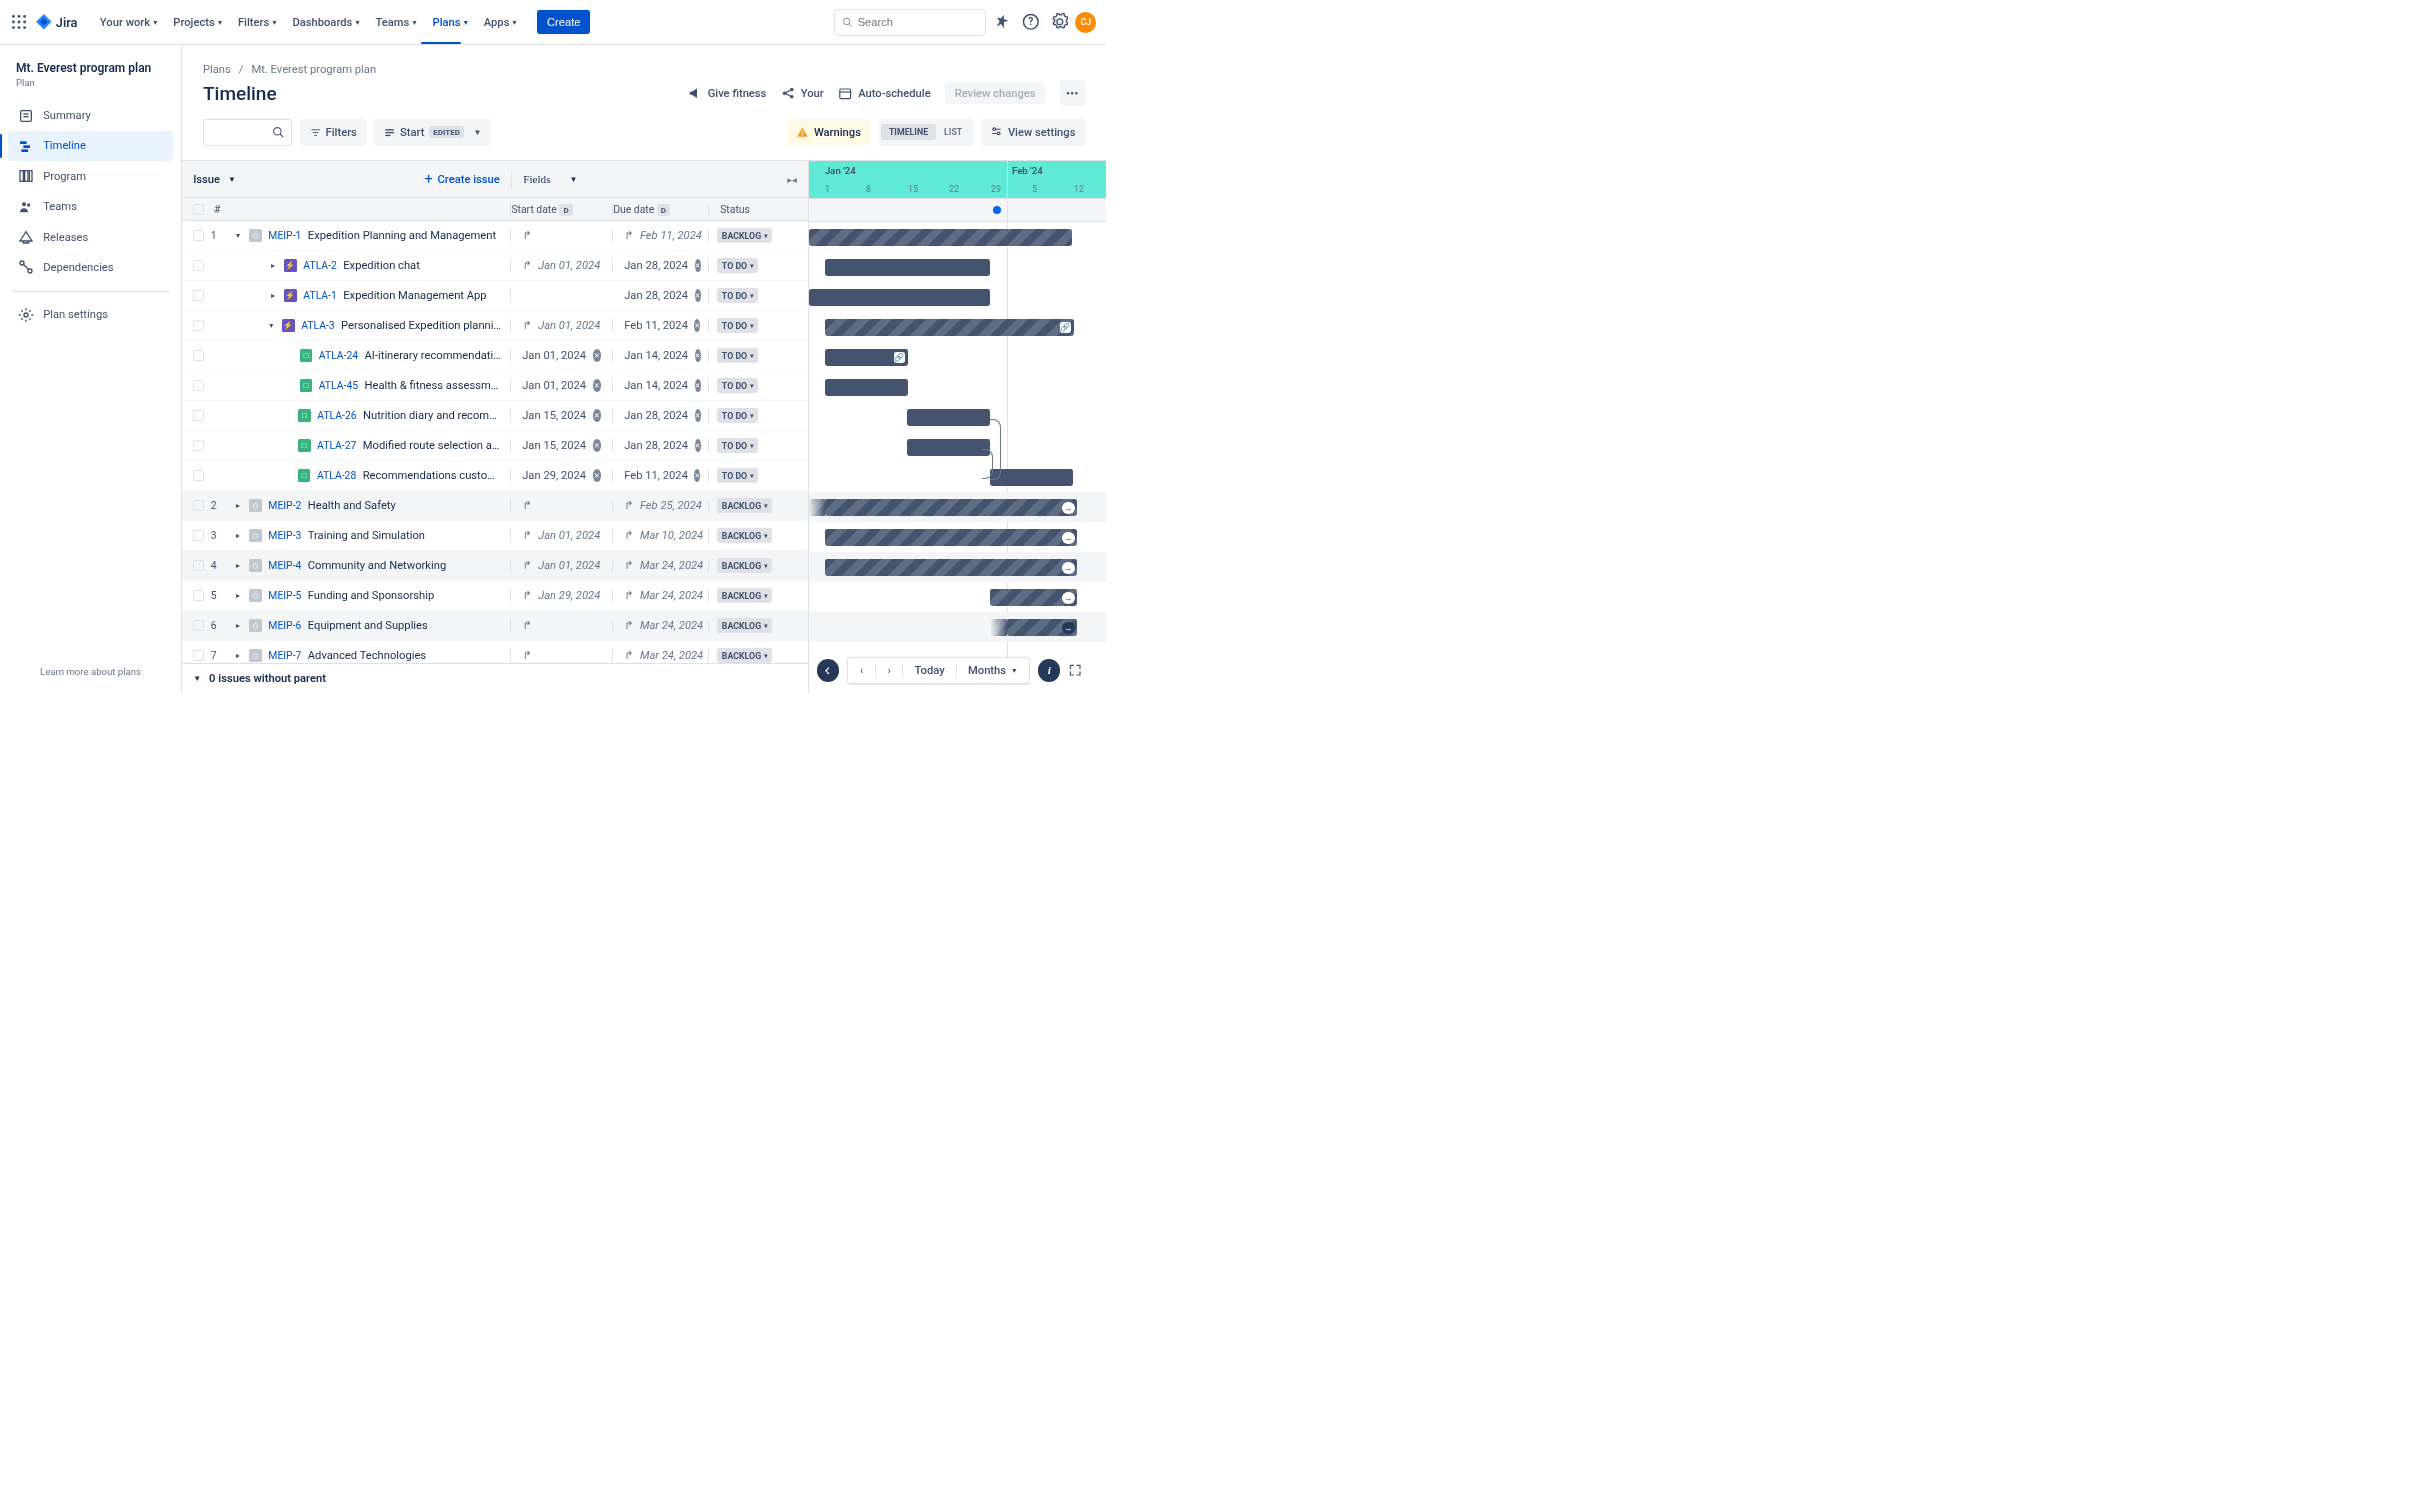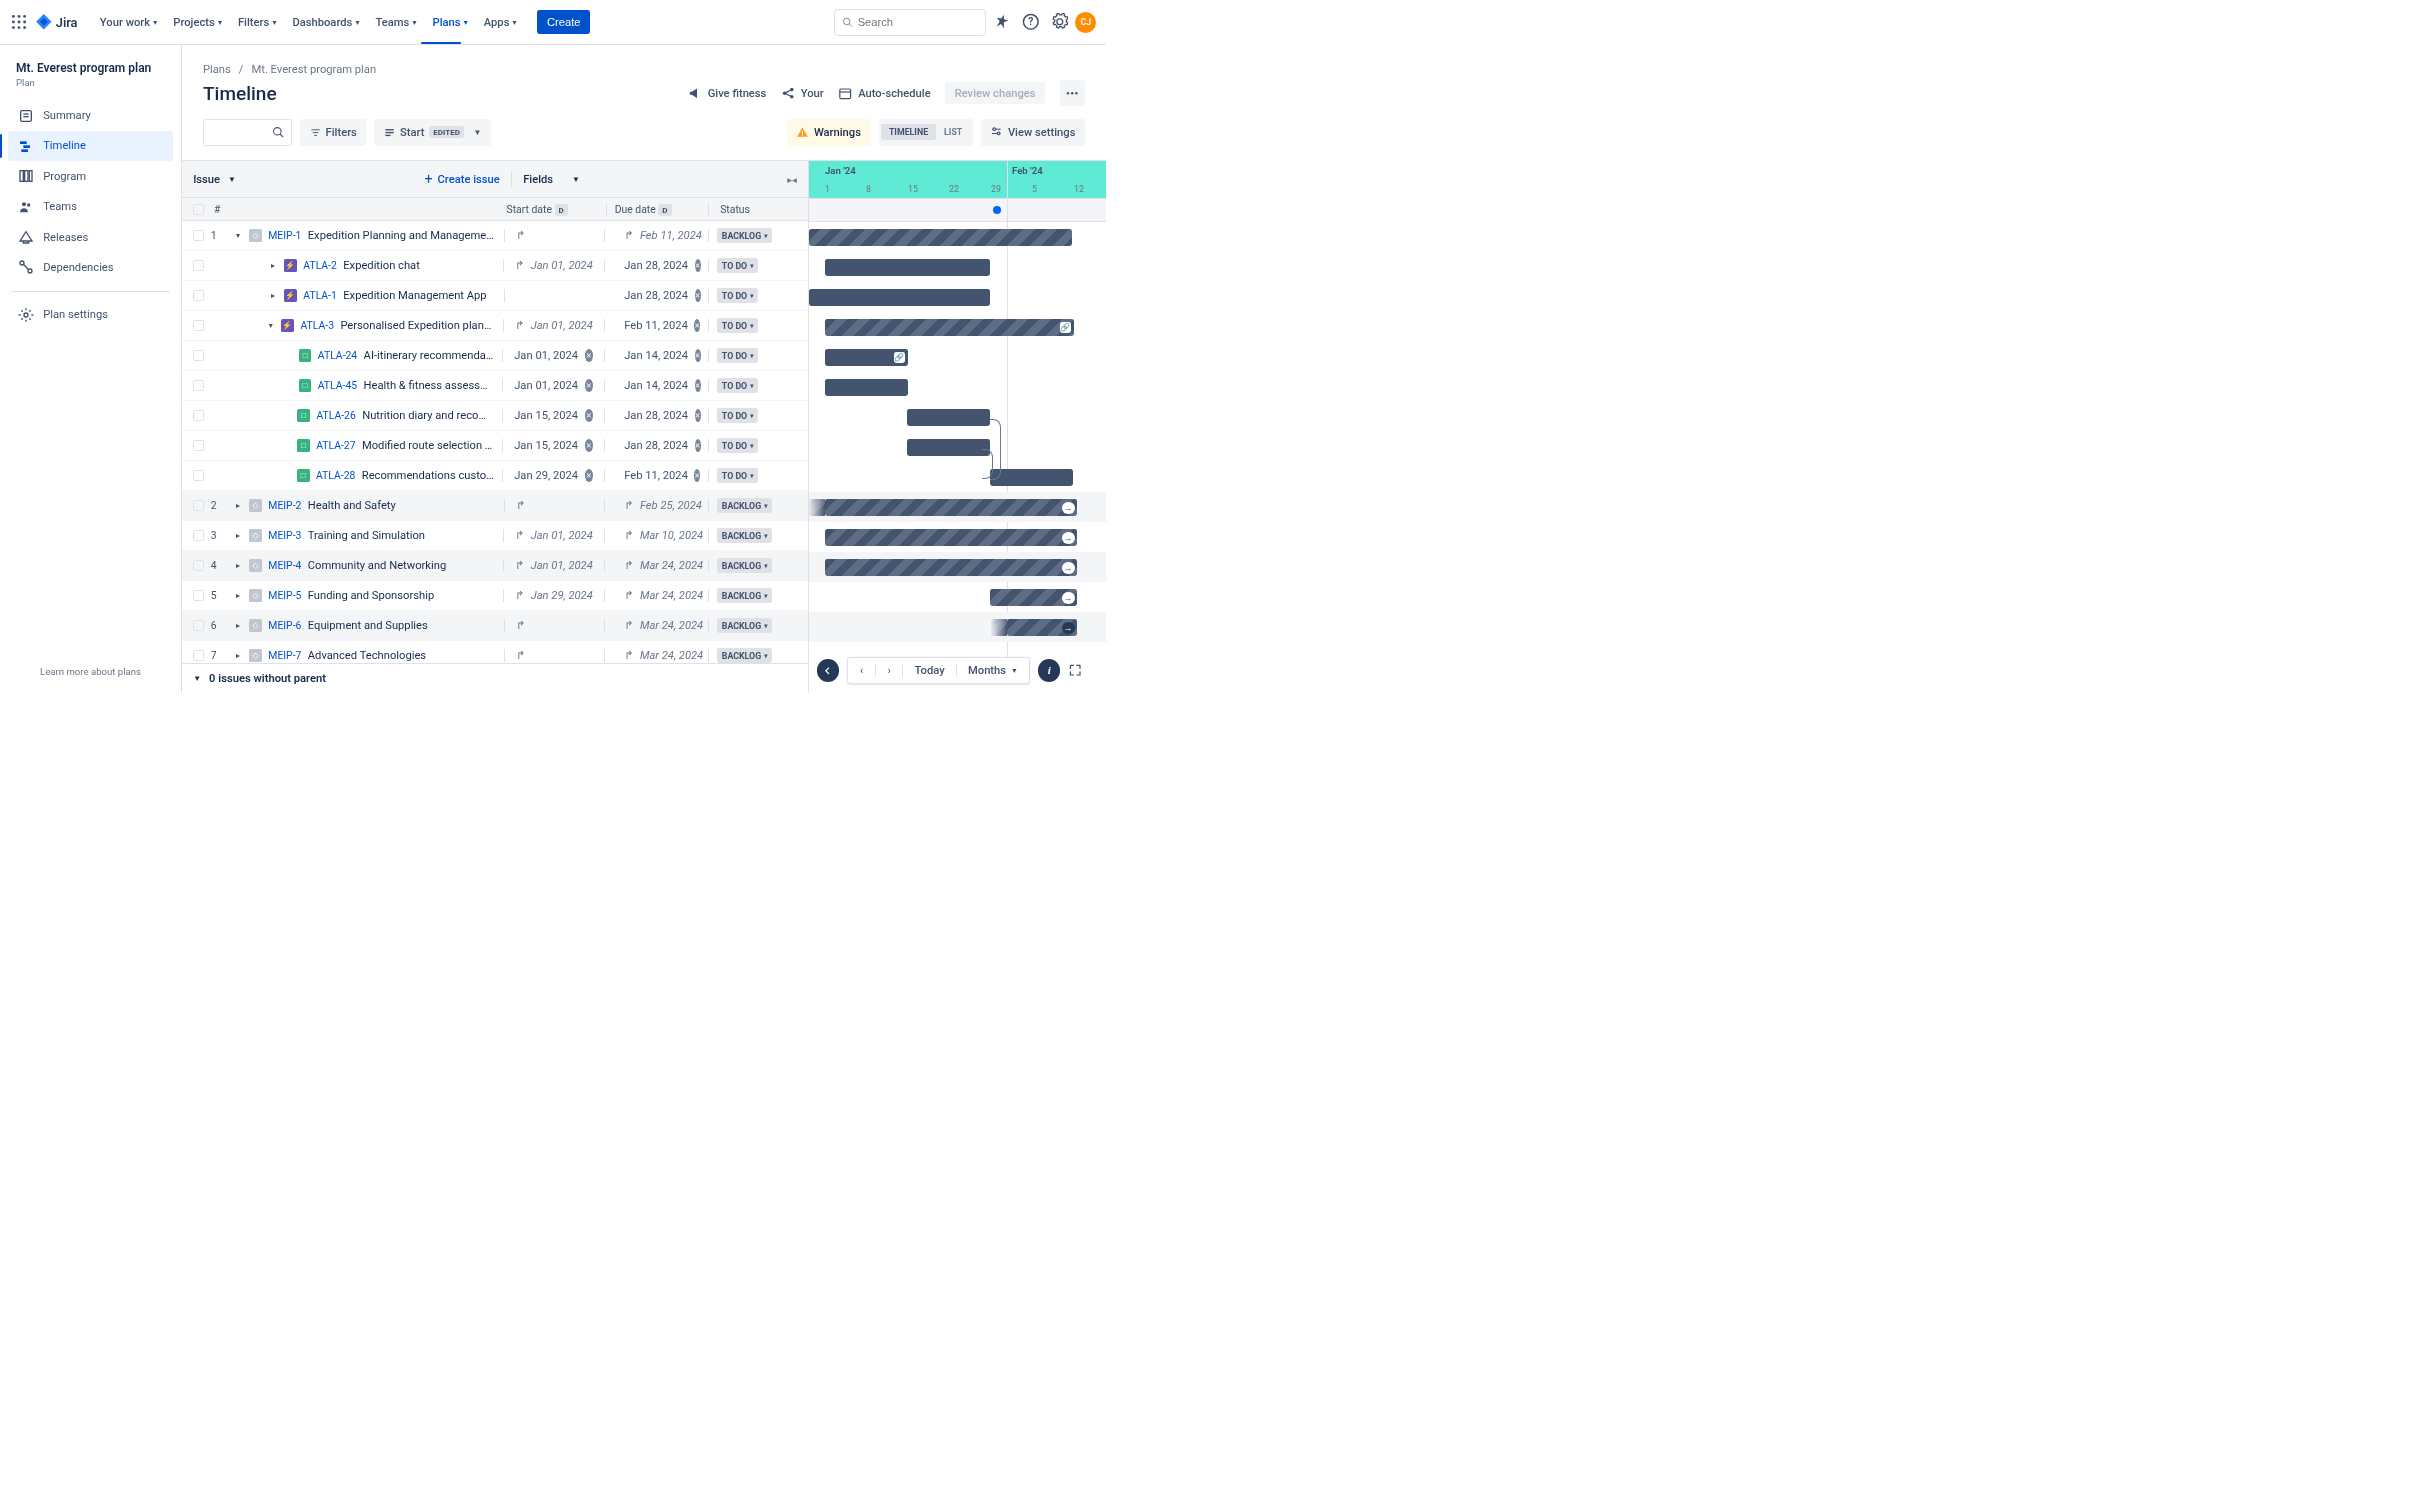--- a/index.html
+++ b/index.html
@@ -106,28 +106,28 @@
 .warnings-btn { background: #FFFAE6; color: #172B4D; }
 .toggle-seg { display: flex; background: #F4F5F7; border-radius: 2.4px; height: 27px; padding: 2.4px; align-items: center; }
 .seg { padding: 3.2px 8px; font-size: 8.8px; font-weight: 700; color: #6B778C; border-radius: 2.4px; cursor: pointer; }
 .seg.active { background: #DFE1E6; color: #42526E; }
 
 
 .table-wrap { flex: 1; border-top: 0.8px solid #DFE1E6; display: flex; overflow: hidden; position: relative; }
 .left-pane { display: flex; flex-direction: column; border-right: 0.8px solid #DFE1E6; }
 .col-issue { width: 330px; }
 .col-start { width: 102px; }
-.col-due { width: 96px; margin-left: 8px; }
+.col-due { width: 96px; }
 .col-status { width: 99px; min-width: 99px; }
 
 .th-row { display: flex; height: 38px; background: #F4F5F7; align-items: center; border-bottom: 0.8px solid #DFE1E6; font-weight: 500; color: #172B4D; }
 .th-row .col-issue { display:flex; align-items:center; padding: 0 11.2px; gap: 8px;}
 .th-badge-D { font-size: 8px; font-weight: 700; background: #DFE1E6; color: #42526E; padding: 1.6px 4px; border-radius: 2.4px; }
 .create-issue-link { margin-left: auto; color: #0052CC; font-size: 11.2px; font-weight: 500; display:flex; align-items:center; gap:4.8px; cursor:pointer; }
-.fields-cell { display:flex; align-items:center; padding: 0 11.2px; gap:19px; flex:1; }
+.fields-cell { display:flex; align-items:center; padding: 0 11.2px; gap:19px; flex:1;font-family:Liberation Serif, serif; }
 .collapse-icon { margin-left:auto; color:#6B778C; font-size: 9.6px; cursor:pointer;}
 
 .sub-row { display: flex; height: 23px; background: #F4F5F7; align-items: center; border-bottom: 0.8px solid #DFE1E6; color:#42526E; font-size: 10.4px;}
 .sub-row .col-issue { padding: 0 11.2px; display:flex; align-items:center; gap:6.4px;}
 
 .rows { overflow-y: hidden; }
 .row { display: flex; height: 30px; align-items: center; border-bottom: 0.8px solid #F4F5F7; }
 .row.shade { background: #F4F5F7; }
 .row .col-issue { display: flex; align-items: center; padding: 0 8px 0 11.2px; gap: 6.4px; overflow: hidden; }
 .checkbox { width: 11.2px; height: 11.2px; border: 1.6px solid #DFE1E6; border-radius: 1.6px; flex-shrink: 0; }

